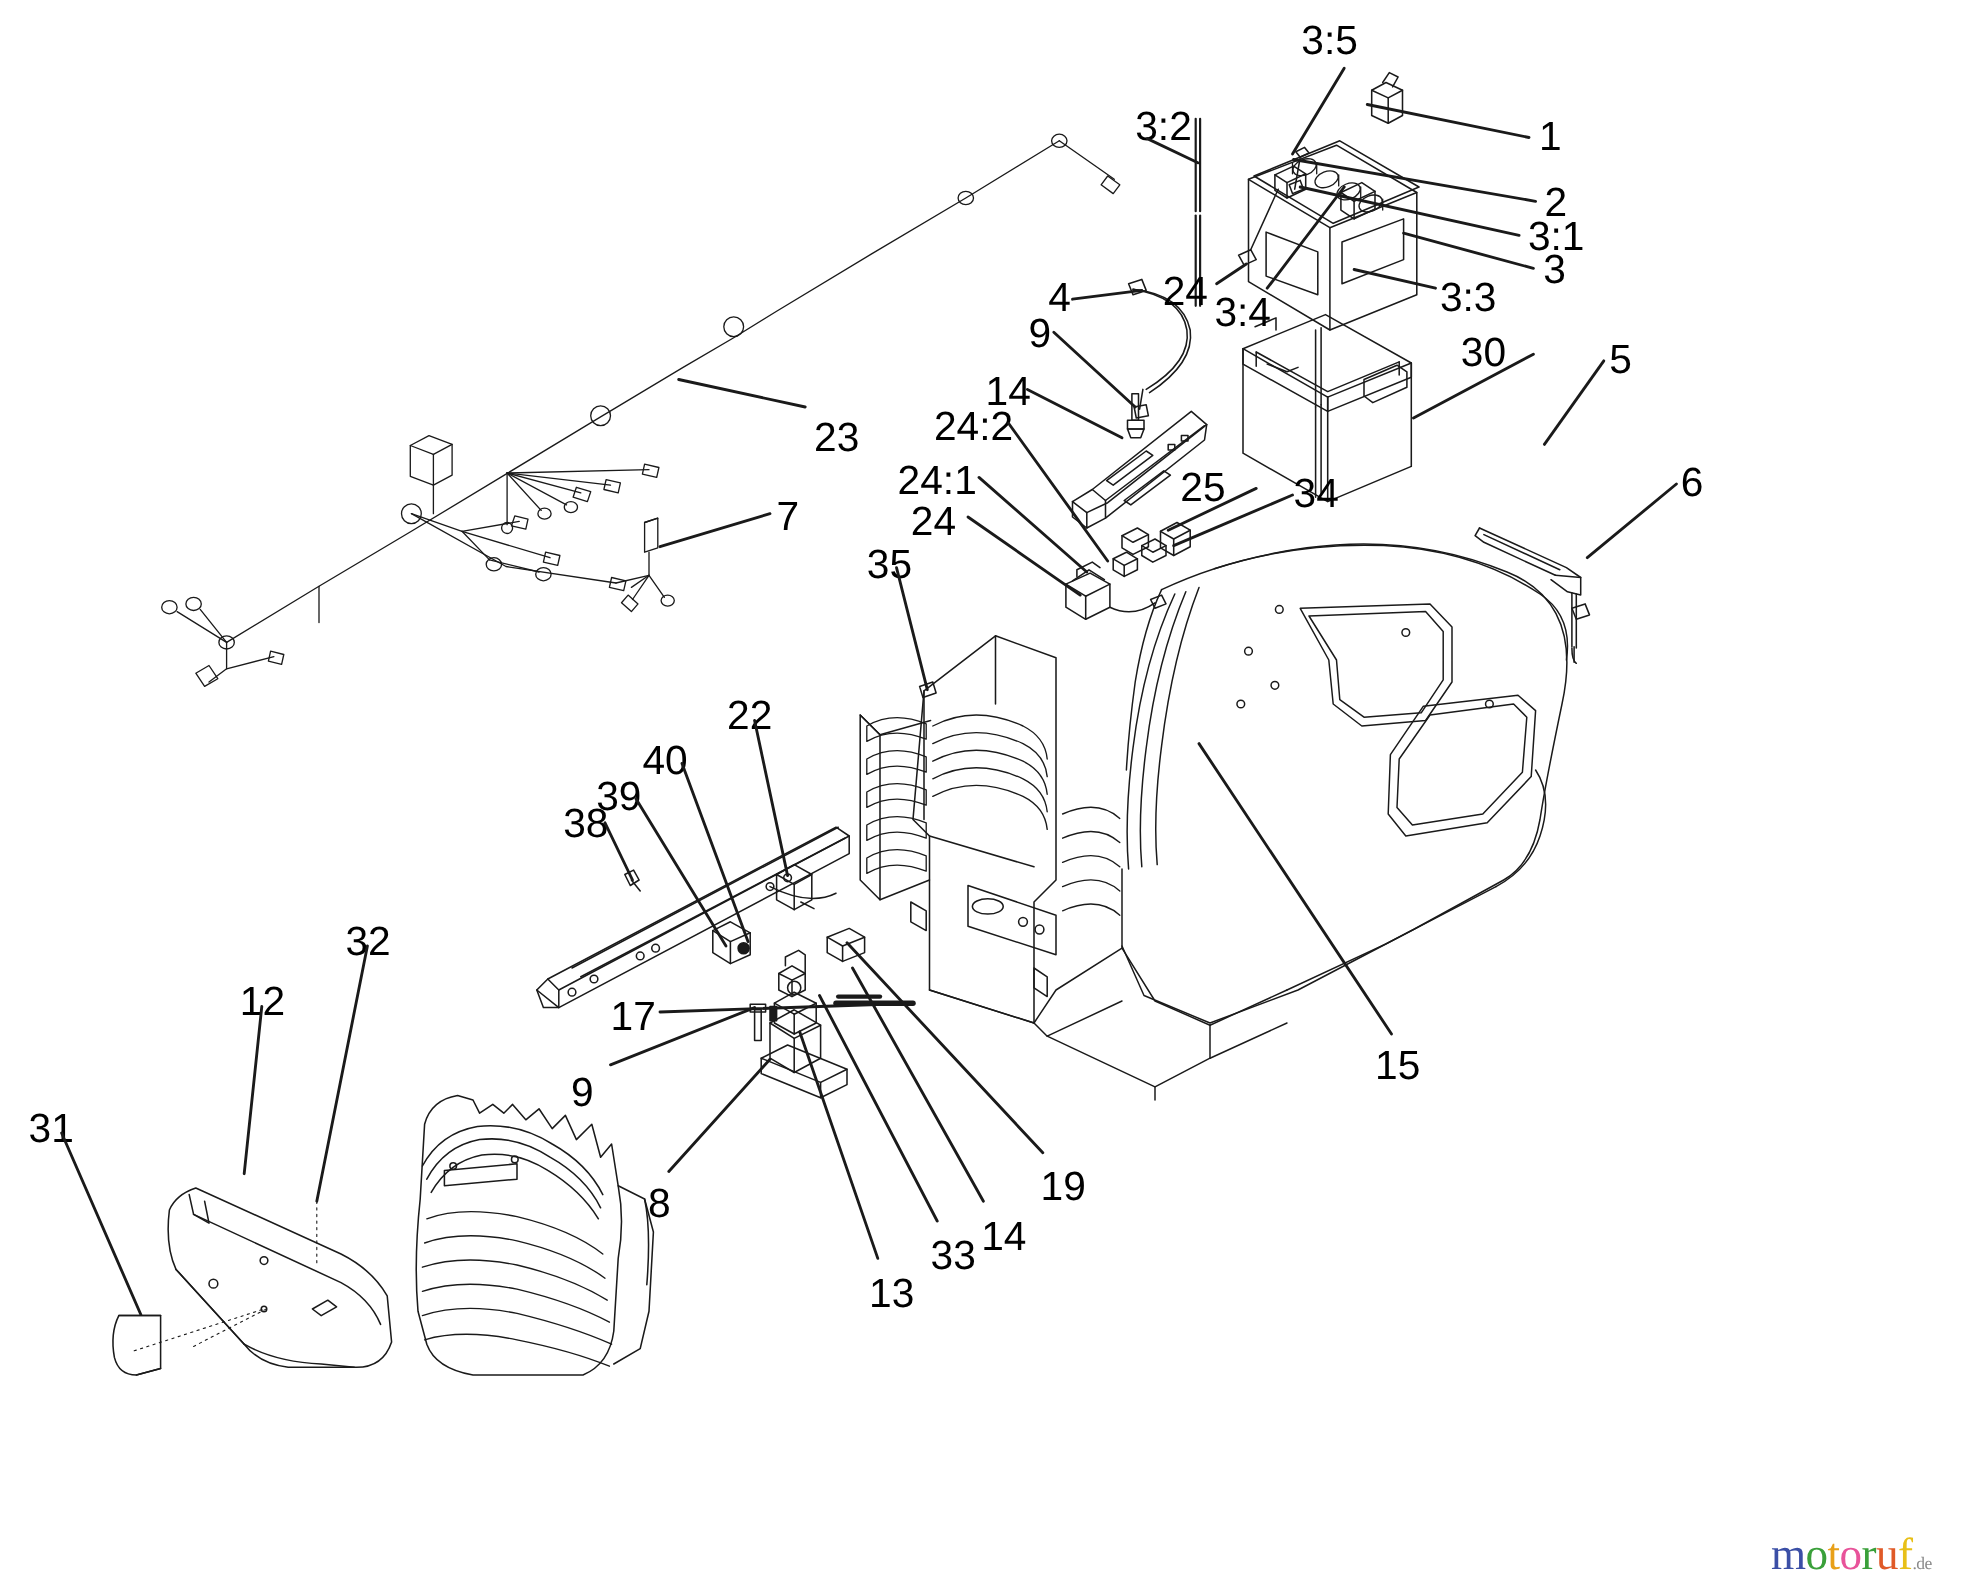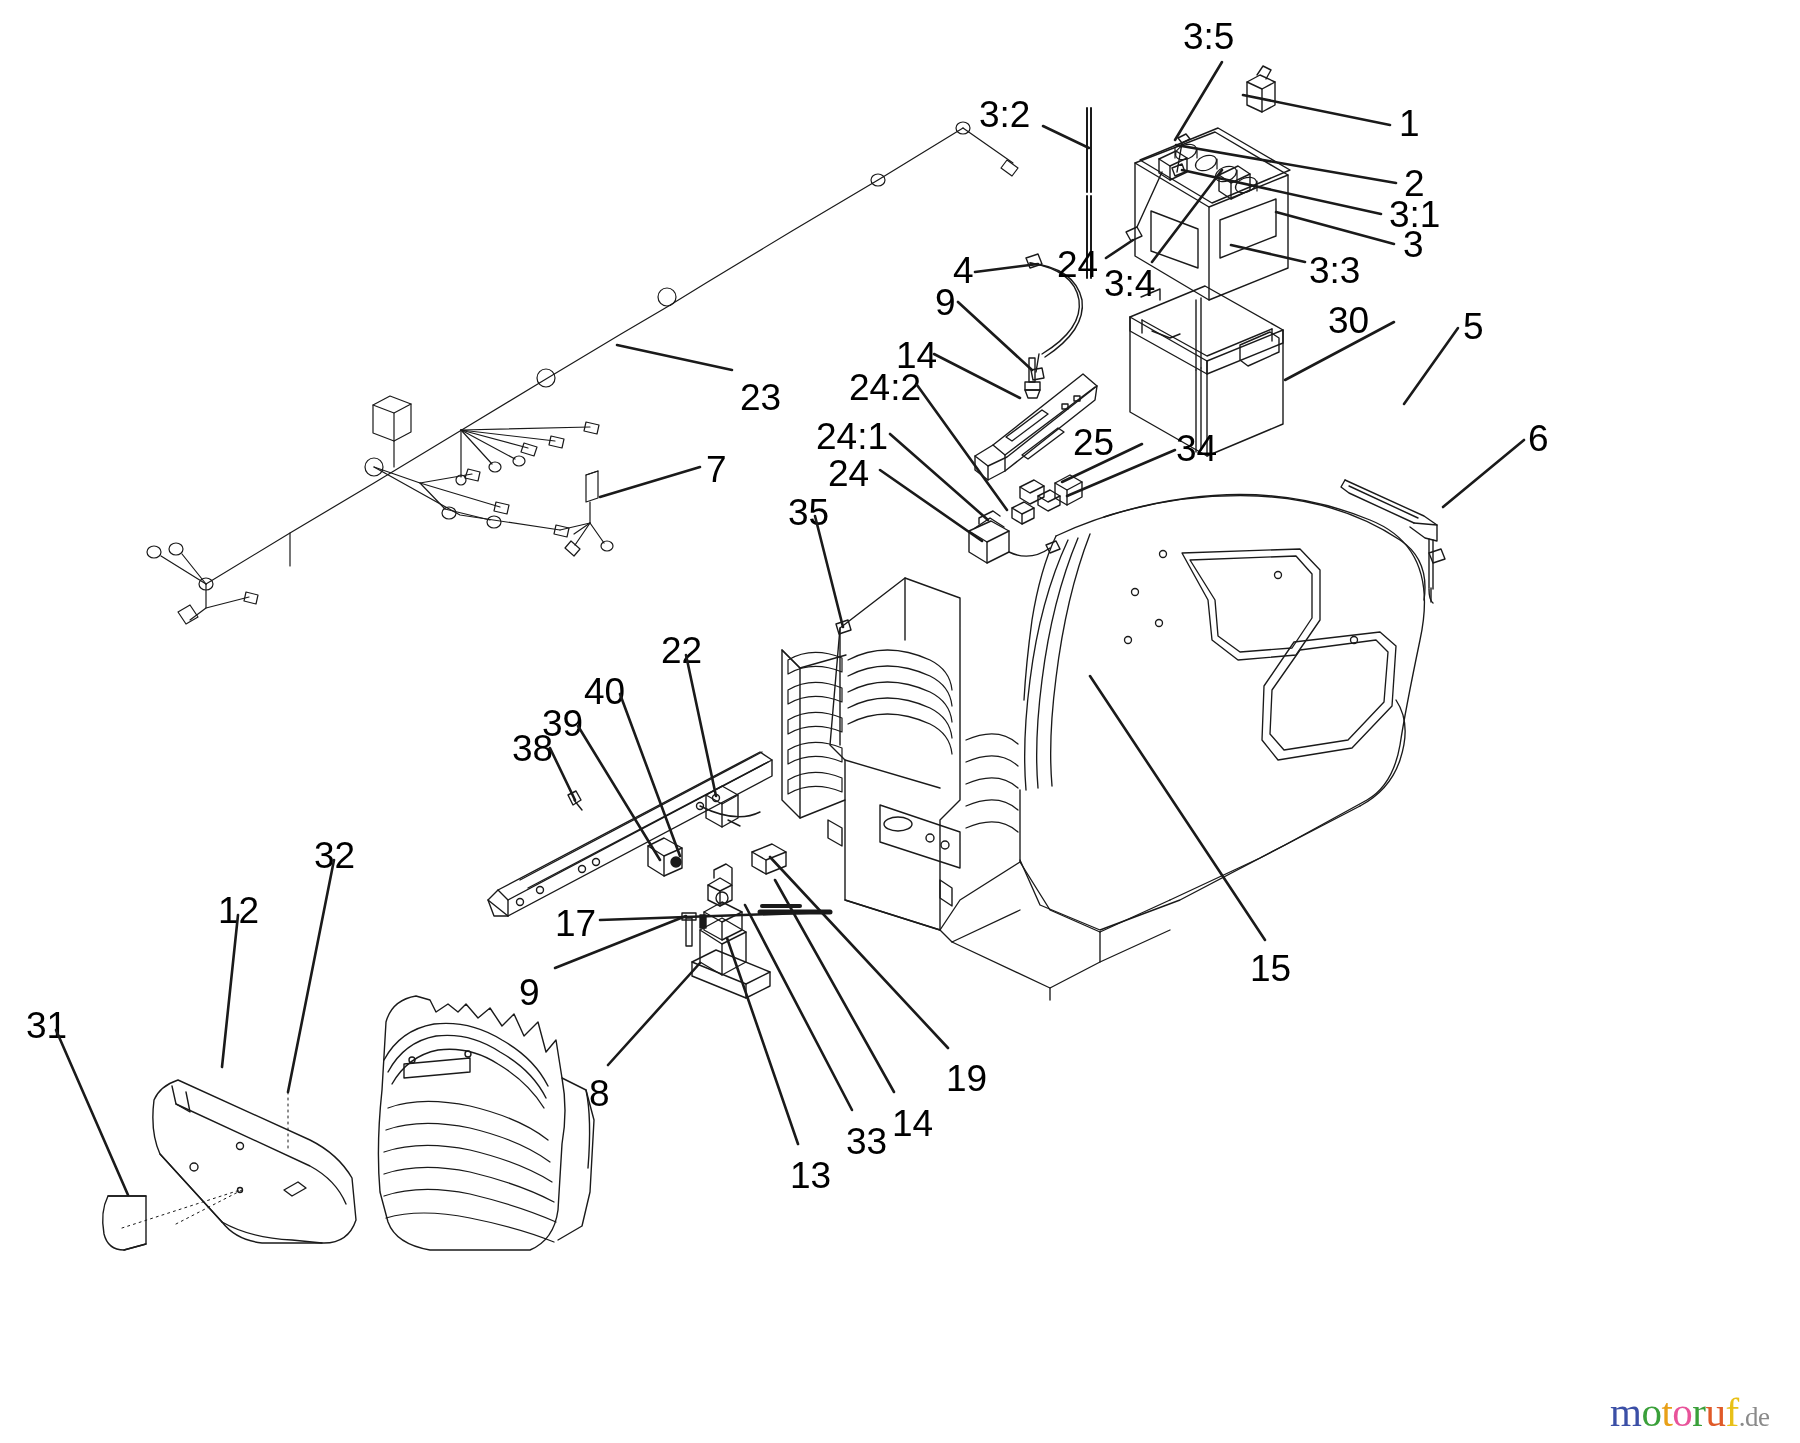--- a/index.html
+++ b/index.html
@@ -2,21 +2,21 @@
 <html><head>
 <meta charset="utf-8">
 <style>
   html,body{margin:0;padding:0;background:#fff;}
   body{width:1800px;height:1443px;font-family:"Liberation Sans",sans-serif;overflow:hidden;}
   #stage{position:relative;width:1800px;height:1210px;background:#fff;}
   svg#art{position:absolute;left:0;top:0;width:1800px;height:1443px;}
   .callout{position:absolute;font-family:"Liberation Sans",sans-serif;font-size:37px;font-weight:400;color:#000;white-space:nowrap;letter-spacing:0px;line-height:1;}
   #watermark{position:absolute;font-family:"Liberation Serif",serif;font-size:41px;font-weight:400;letter-spacing:-0.5px;line-height:1;}
   #watermark span{display:inline-block;}
-  #watermark .suffix{font-size:27px;color:#8a8a8a;}
+  #watermark .suffix{font-size:16px;color:#8a8a8a;}
 </style>
 </head>
 <body>
 
 <div id="stage">
 
   <svg id="art" viewBox="0 0 1800 1443" fill="none" stroke="#1a1a1a" stroke-width="1.4" stroke-linejoin="round" stroke-linecap="round">
 
     <g stroke-width="1.2">
       <path d="M963 128 L878 180 L792 231 L706 283 L667 307 L621 334 L546 379 L460 431 L374 483 L290 533 L206 584"></path>
@@ -443,21 +443,21 @@
       <circle cx="468" cy="1054" r="3"></circle>
 
       <path d="M562 1078 L586 1090 L594 1120 L590 1192 L582 1226 L558 1240"></path>
       <path d="M586 1090 Q592 1118 588 1168"></path>
     </g>
 
   </svg>
 
   <div class="callout" style="left:1183px;top:18px">3:5</div>
   <div class="callout" style="left:1399px;top:105px">1</div>
-  <div class="callout" style="left:979px;top:96px">3:2</div>
+  <div class="callout" style="left:1032px;top:96px">3:2</div>
   <div class="callout" style="left:1404px;top:165px">2</div>
   <div class="callout" style="left:1389px;top:196px">3:1</div>
   <div class="callout" style="left:1403px;top:226px">3</div>
   <div class="callout" style="left:1057px;top:246px">24</div>
   <div class="callout" style="left:1104px;top:265px">3:4</div>
   <div class="callout" style="left:1309px;top:252px">3:3</div>
   <div class="callout" style="left:953px;top:252px">4</div>
   <div class="callout" style="left:935px;top:284px">9</div>
   <div class="callout" style="left:1328px;top:302px">30</div>
   <div class="callout" style="left:1463px;top:308px">5</div>

